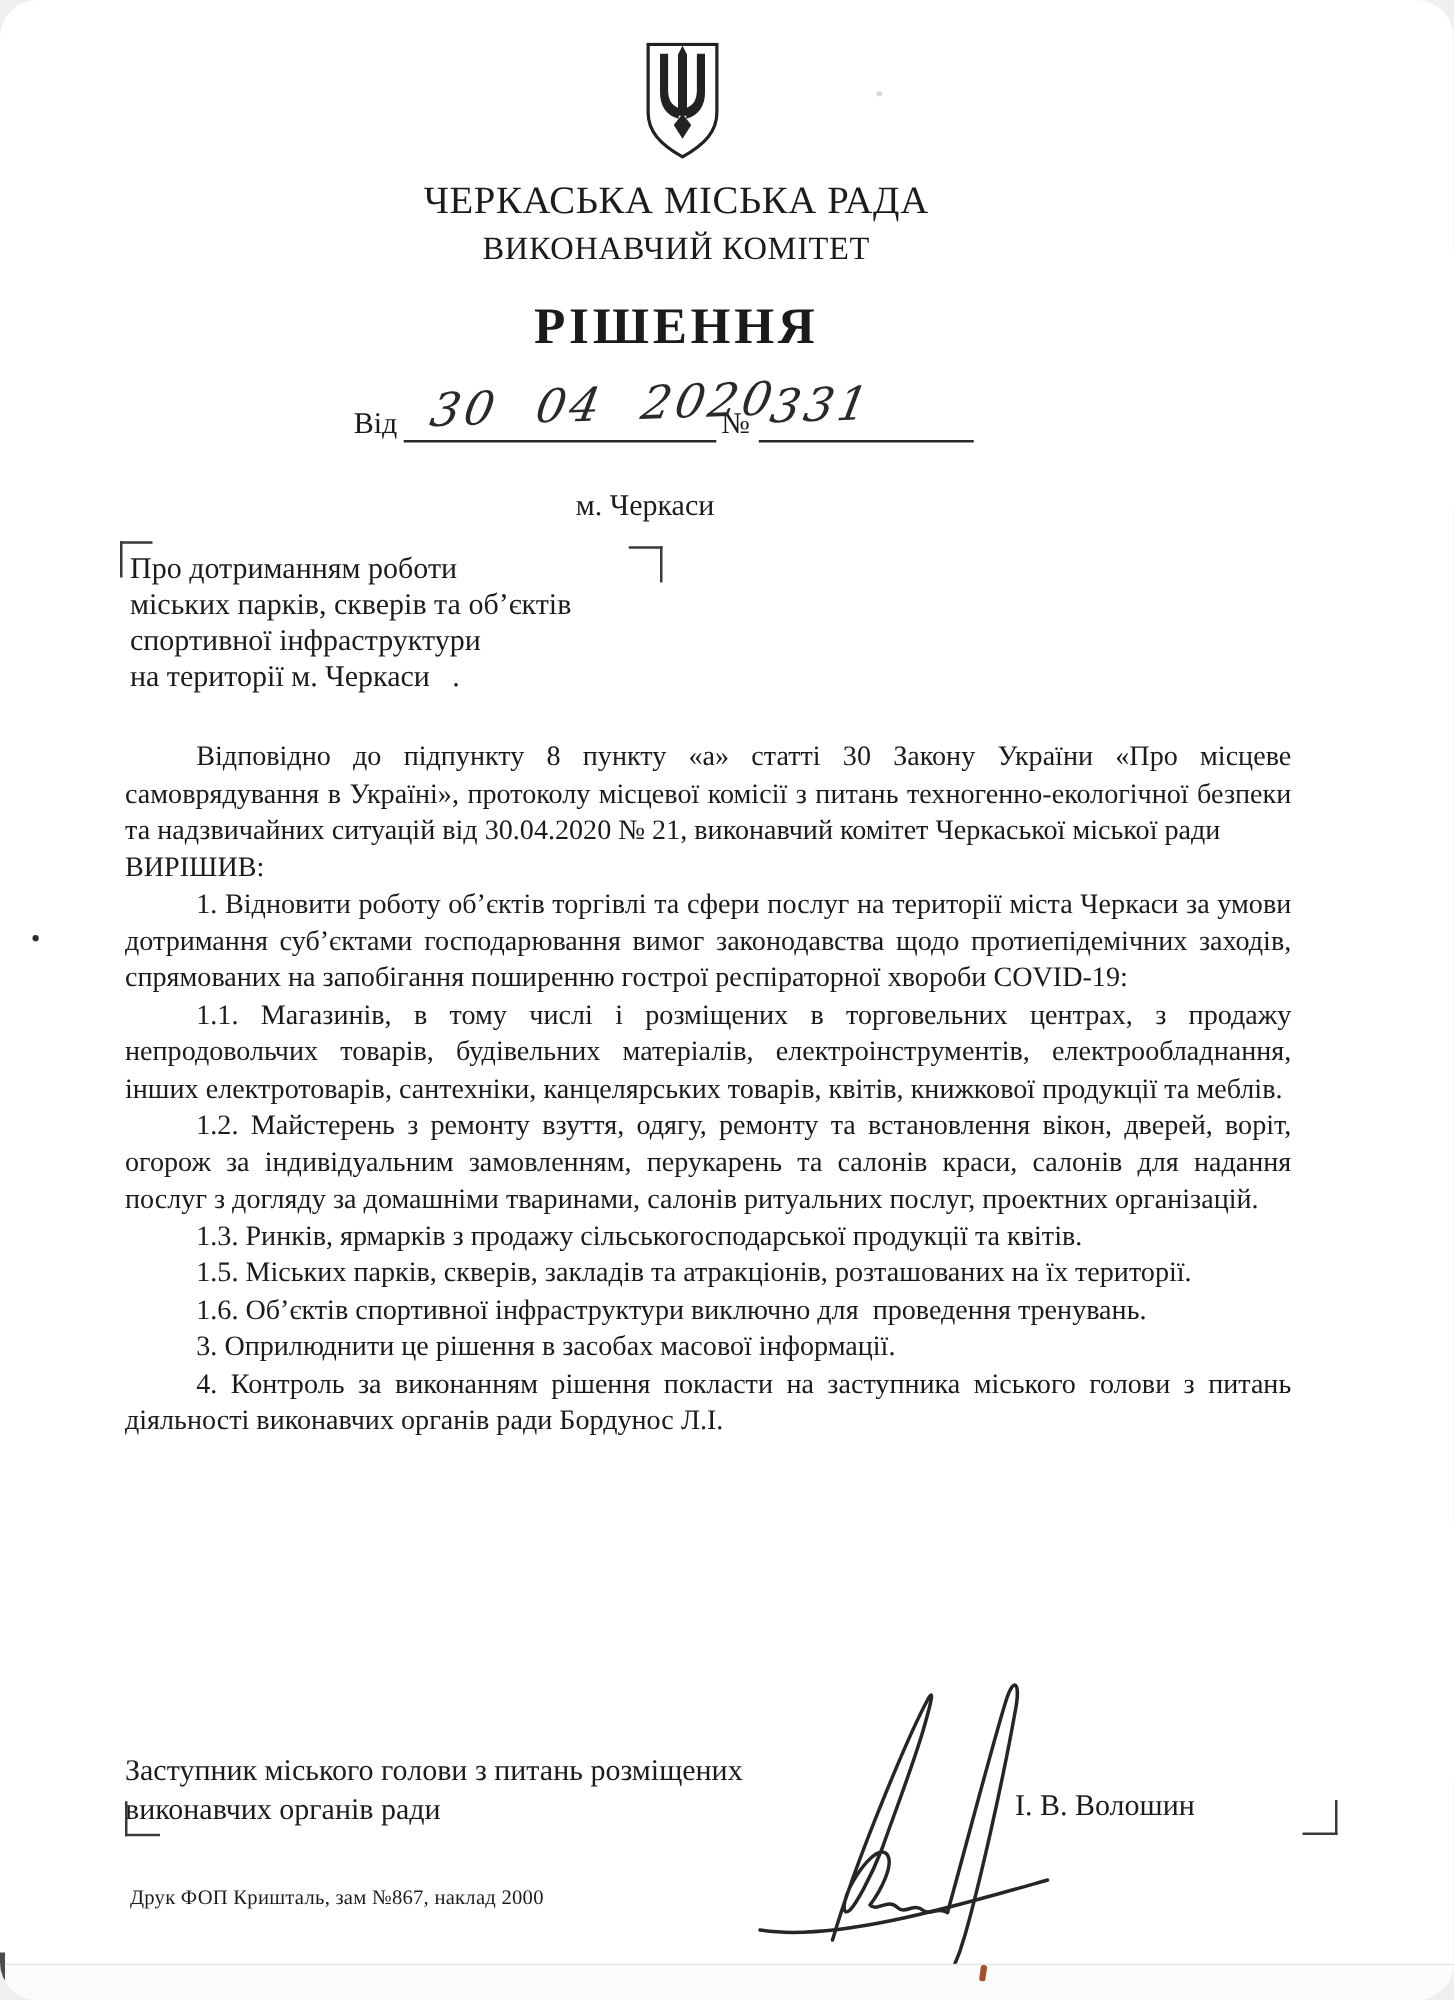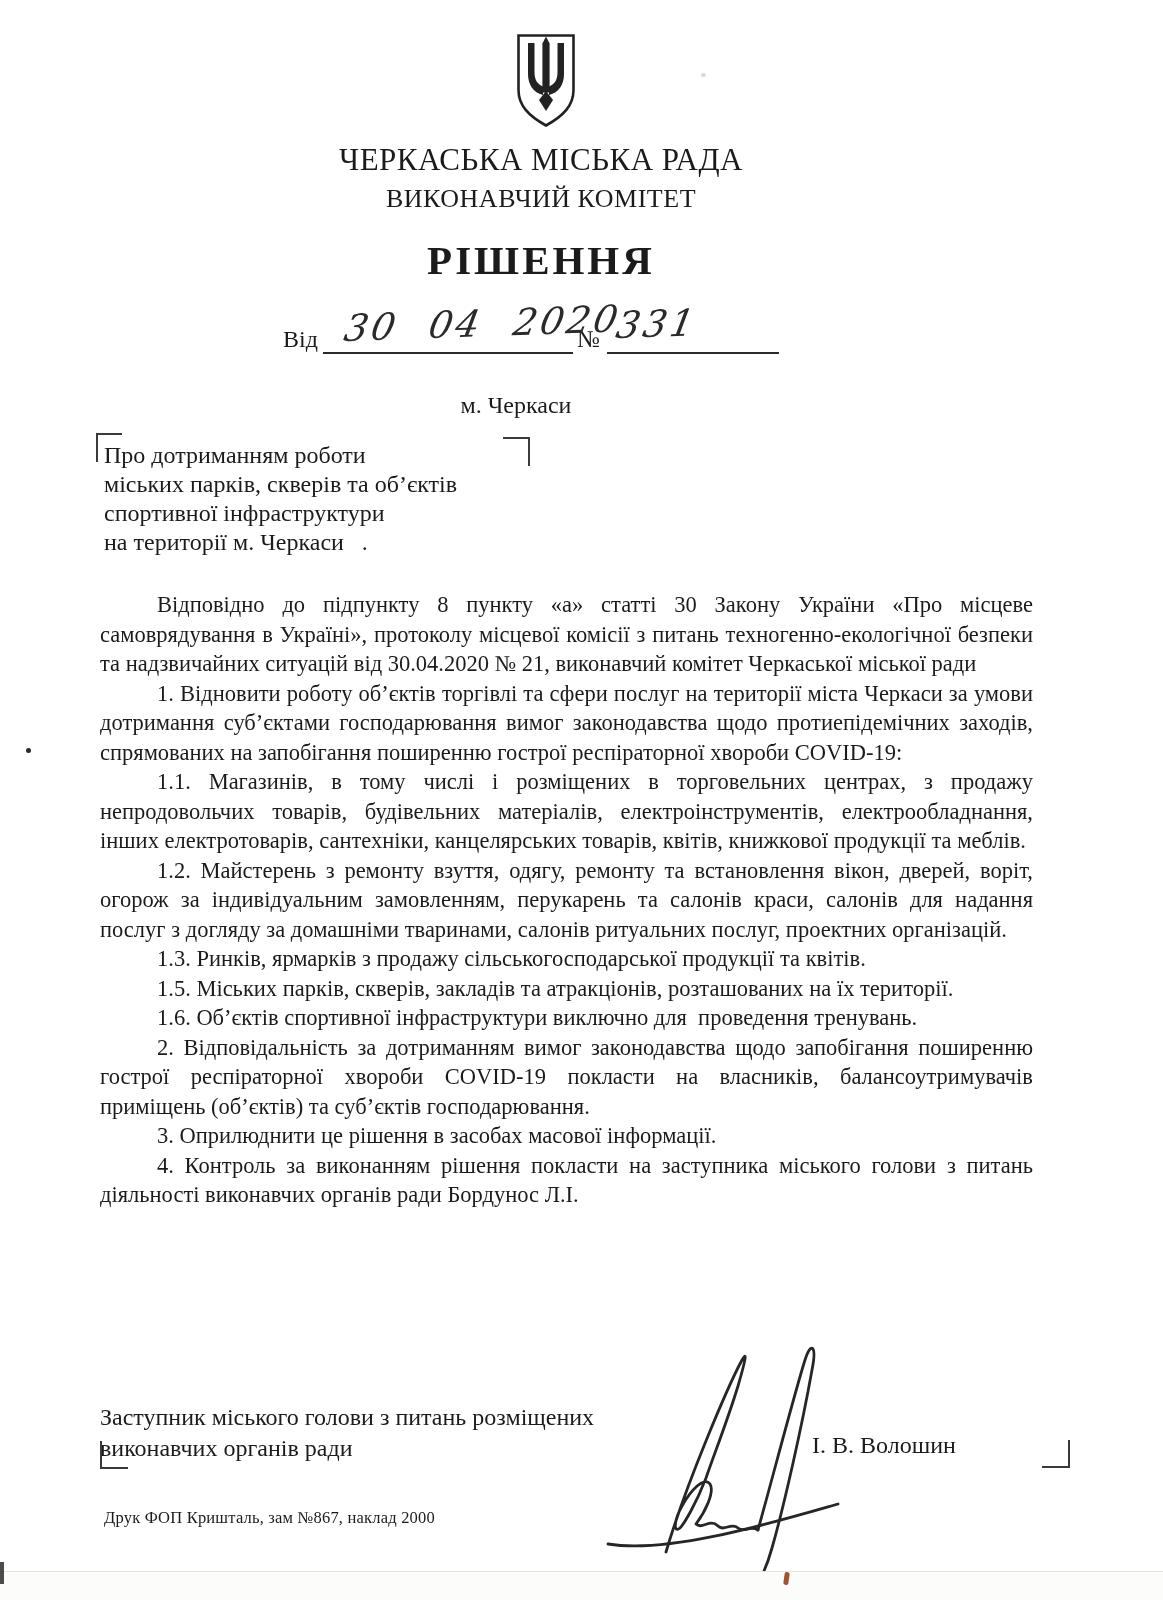--- a/index.html
+++ b/index.html
@@ -1,19 +1,19 @@
 <!DOCTYPE html>
 <html lang="uk"><head>
 <meta charset="utf-8">
 <style>
   html,body { margin:0; padding:0; background:#efefef; }
   .page {
     position:relative; width:1163px; height:1600px; margin:0 auto;
     background:#ffffff; overflow:hidden;
-    font-family:"Liberation Serif", serif; color:#1b1b1b;
+    font-family:"Liberation Serif", serif; color:#1b1b1b;border-radius:30px;
   }
   
   .emblem { position:absolute; left:516px; top:34px; width:60px; height:94px; }
   .org-name, .org-unit, .doc-type {
     position:absolute; left:0; width:1082px; text-align:center; white-space:nowrap;
   }
   .org-name { top:142px; font-size:31px; letter-spacing:0.5px; }
   .org-unit { top:184px; font-size:26px; letter-spacing:0.5px; }
   .doc-type { top:236px; font-size:41px; font-weight:bold; letter-spacing:3px; }
   
@@ -87,27 +87,27 @@
   <div class="crop crop-tr"></div>
   <div class="subject">
     <div>Про дотриманням роботи</div>
     <div>міських парків, скверів та об’єктів</div>
     <div>спортивної інфраструктури</div>
     <div>на території м. Черкаси&nbsp;&nbsp;&nbsp;.</div>
   </div>
 
   <div class="body">
     <p>Відповідно до підпункту 8 пункту «а» статті 30 Закону України «Про місцеве самоврядування в Україні», протоколу місцевої комісії з питань техногенно-екологічної безпеки та надзвичайних ситуацій від 30.04.2020 № 21, виконавчий комітет Черкаської міської ради</p>
+    <p class="flush">ВИРІШИВ:</p>
     <p>1. Відновити роботу об’єктів торгівлі та сфери послуг на території міста Черкаси за умови дотримання суб’єктами господарювання вимог законодавства щодо протиепідемічних заходів, спрямованих на запобігання поширенню гострої респіраторної хвороби COVID-19:</p>
     <p>1.1. Магазинів, в тому числі і розміщених в торговельних центрах, з продажу непродовольчих товарів, будівельних матеріалів, електроінструментів, електрообладнання, інших електротоварів, сантехніки, канцелярських товарів, квітів, книжкової продукції та меблів.</p>
     <p>1.2. Майстерень з ремонту взуття, одягу, ремонту та встановлення вікон, дверей, воріт, огорож за індивідуальним замовленням, перукарень та салонів краси, салонів для надання послуг з догляду за домашніми тваринами, салонів ритуальних послуг, проектних організацій.</p>
     <p>1.3. Ринків, ярмарків з продажу сільськогосподарської продукції та квітів.</p>
     <p>1.5. Міських парків, скверів, закладів та атракціонів, розташованих на їх території.</p>
     <p>1.6. Об’єктів спортивної інфраструктури виключно для&nbsp; проведення тренувань.</p>
-    <p>2. Відповідальність за дотриманням вимог законодавства щодо запобігання поширенню гострої респіраторної хвороби COVID-19 покласти на власників, балансоутримувачів приміщень (об’єктів) та суб’єктів господарювання.</p>
     <p>3. Оприлюднити це рішення в засобах масової інформації.</p>
     <p>4. Контроль за виконанням рішення покласти на заступника міського голови з питань діяльності виконавчих органів ради Бордунос Л.І.</p>
   </div>
 
   <div class="signoff-title">
     <div>Заступник міського голови з питань розміщених</div>
     <div>виконавчих органів ради</div>
   </div>
   <div class="signoff-name">І. В. Волошин</div>
 

